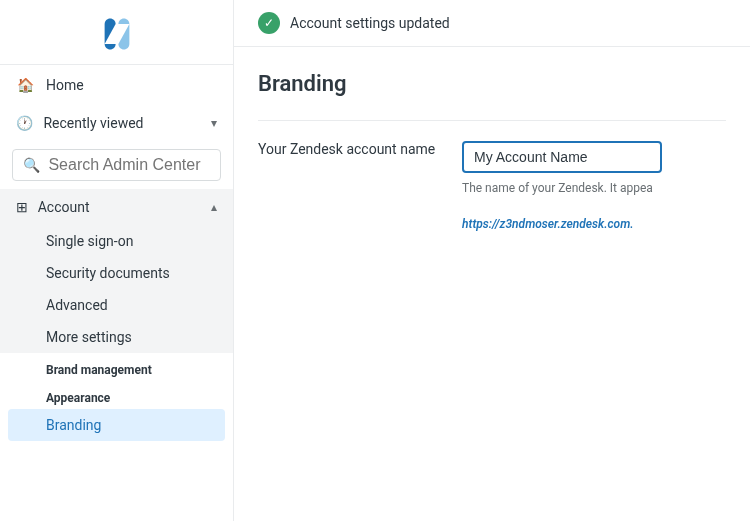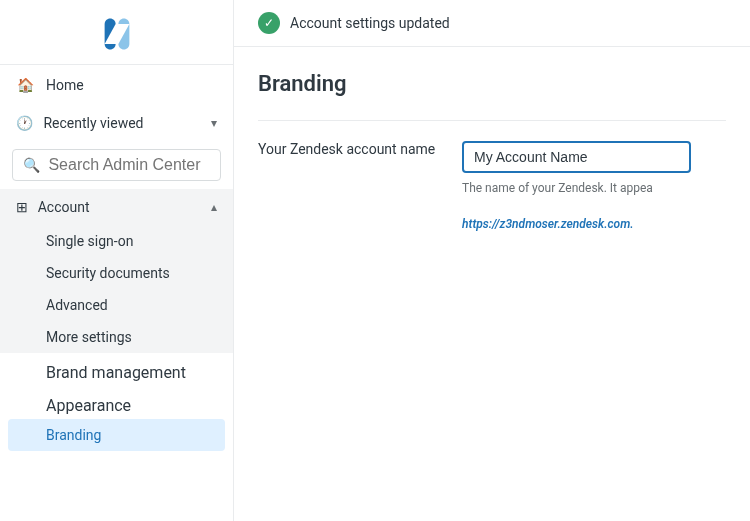--- a/index.html
+++ b/index.html
@@ -20,39 +20,39 @@
     .search-bar-container { padding: 8px 12px; }
     .search-bar { display: flex; align-items: center; gap: 8px; border: 1px solid #d8dcde; border-radius: 4px; padding: 6px 10px; background: #fff; }
     .search-bar input { border: none; outline: none; font-size: 16px; color: #696f73; width: 100%; background: transparent; }
 
     .sidebar-sub-item { padding: 8px 16px 8px 46px; cursor: pointer; color: #2f3941; font-size: 14px; display: block; }
     .sidebar-sub-item.active { background: #dff0ff; color: #1f73b7; border-radius: 4px; margin: 0 8px; padding: 8px 8px 8px 38px; }
 
     .account-section { background: #f3f4f5; }
     .account-section .sidebar-section-header { background: #f3f4f5; }
 
-    .sidebar-group-label { padding: 10px 16px 4px 46px; font-size: 16px; font-weight: 400; color: #2f3941; }
+    .sidebar-group-label { padding: 10px 16px 4px 46px; font-size: 12px; font-weight: 700; color: #2f3941; }
 
     
     .main { flex: 1; overflow-y: auto; background: #fff; }
 
     .success-banner { display: flex; align-items: center; gap: 10px; padding: 12px 24px; border-bottom: 1px solid #e9ebed; background: #fff; }
     .success-icon { width: 22px; height: 22px; background: #38a169; border-radius: 50%; display: flex; align-items: center; justify-content: center; color: white; font-size: 12px; flex-shrink: 0; }
 
     .content { padding: 24px 24px; }
     .page-title { font-size: 22px; font-weight: 600; color: #2f3941; margin-bottom: 24px; }
 
     .section-row { display: flex; border-top: 1px solid #e9ebed; padding: 20px 0; gap: 24px; }
     .section-label { width: 180px; min-width: 180px; font-size: 14px; color: #2f3941; }
     .section-content { flex: 1; }
     .section-content-label { font-size: 14px; font-weight: 600; color: #2f3941; margin-bottom: 6px; }
     .section-content-text { font-size: 14px; color: #2f3941; margin-bottom: 4px; }
     .section-content-text.bold { font-weight: 600; cursor: pointer; color: #2f3941; }
 
-    .account-name-input { border: 2px solid #1f73b7; border-radius: 4px; padding: 6px 10px; font-size: 14px; color: #2f3941; width: 229px; outline: none; }
+    .account-name-input { border: 2px solid #1f73b7; border-radius: 4px; padding: 6px 10px; font-size: 14px; color: #2f3941; width: 200px; outline: none; }
 
     .hint-text { font-size: 12px; color: #696f73; margin-top: 6px; line-height: 1.5; }
     .hint-text a { color: #1f73b7; font-weight: 600; text-decoration: none; font-style: italic; }
 
     .chevron-icon { font-size: 12px; color: #696f73; }
   </style>
 </head>
 <body>
 
 <div class="sidebar">

